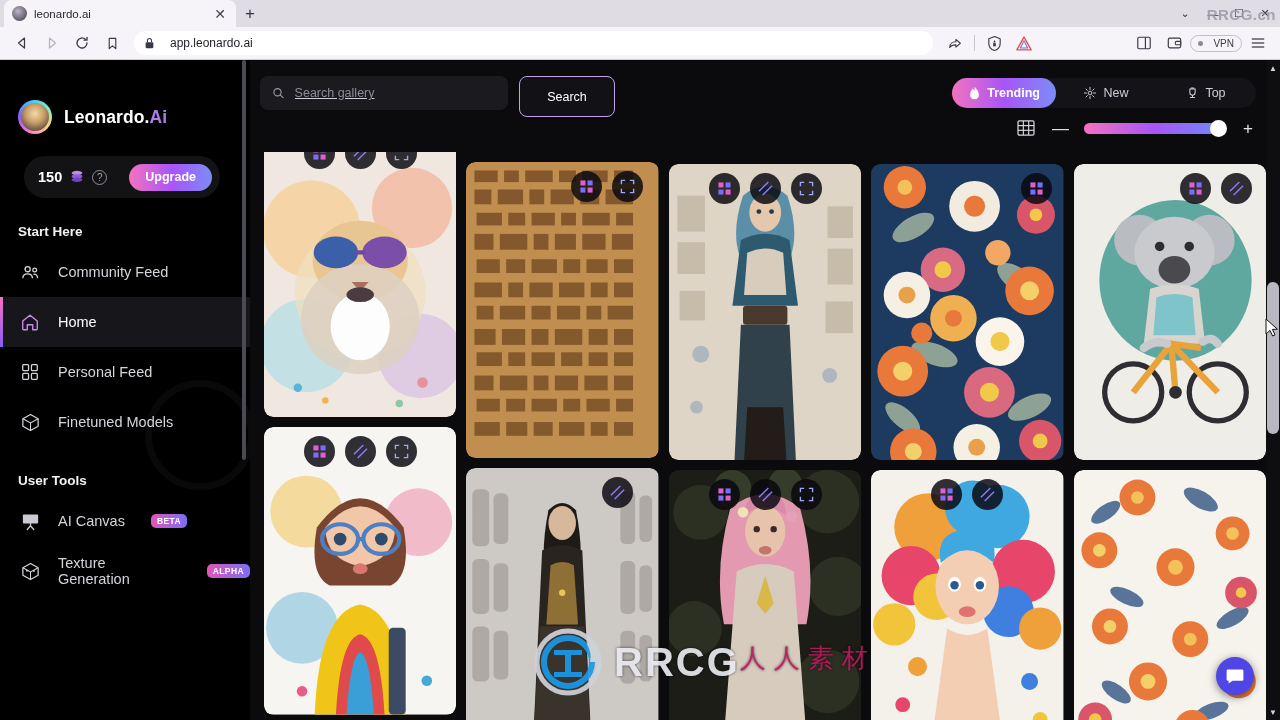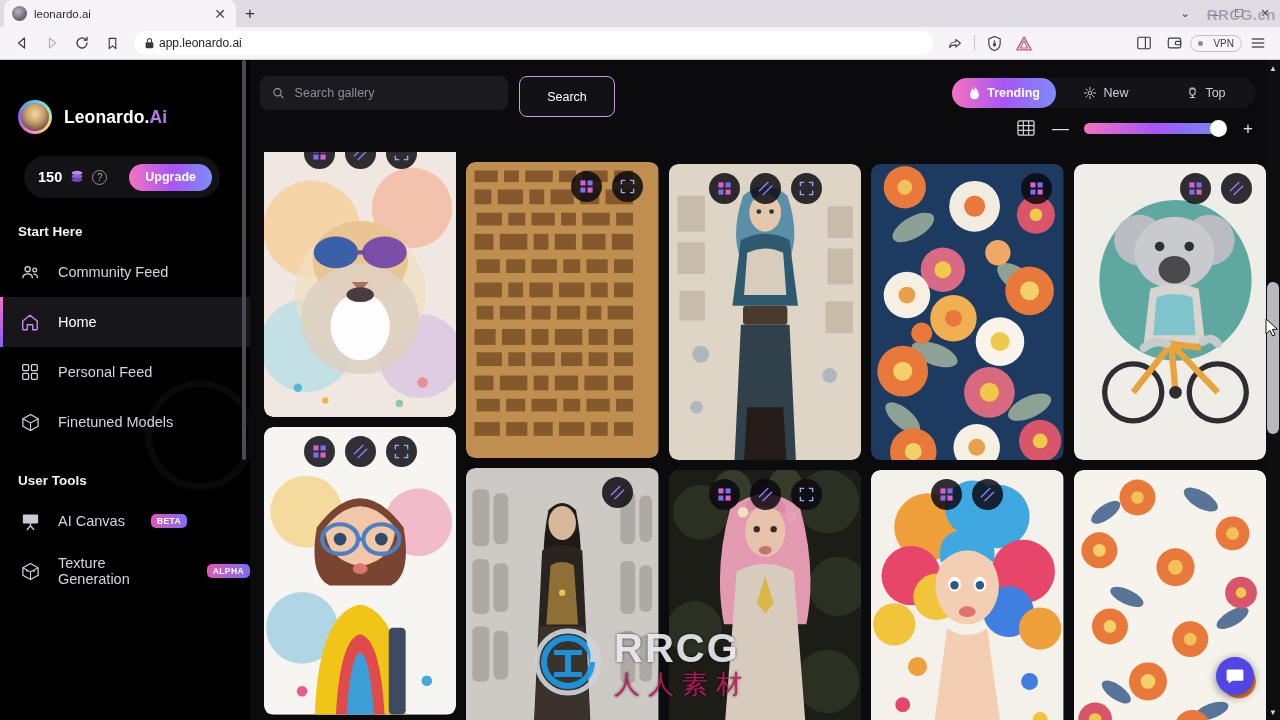--- a/index.html
+++ b/index.html
@@ -48,21 +48,21 @@
     height: 33px; background: #f6f4f8; display: flex; align-items: center;
     padding: 0 8px; gap: 2px; border-bottom: 1px solid #cfccd6;
   }
   .tb-icon {
     width: 28px; height: 26px; display: flex; align-items: center; justify-content: center;
     color: #3b3744; flex: 0 0 auto;
   }
   .tb-icon.disabled { color: #b6b2bf; }
   .urlbar {
     flex: 1 1 auto; height: 24px; background: #ffffff; border-radius: 12px;
-    display: flex; align-items: center; padding: 0 10px; gap: 4px; margin: 0 6px;
+    display: flex; align-items: center; padding: 0 10px; gap: 15px; margin: 0 6px;
     min-width: 0;
   }
   .urlbar-text { font-size: 12px; color: #1f1d24; white-space: nowrap; }
   .vpn-pill {
     border: 1px solid #c2bec9; border-radius: 10px; height: 17px; display:flex;
     align-items:center; gap:10px; padding: 0 7px; font-size: 10px; color:#3d3947;
   }
   .vpn-dot { width:5px; height:5px; border-radius:50%; background:#8d8a96; }
   .tb-sep { width:1px; height:16px; background:#c9c5d1; margin: 0 3px; }
 
@@ -70,21 +70,21 @@
   .wm-topright {
     position: absolute; right: 4px; top: 6px; z-index: 60;
     font-size: 15px; font-weight: 700; color: #9c9aa6; letter-spacing: .5px;
     opacity: .85; pointer-events: none;
   }
   .wm-center {
     position: absolute; left: 532px; top: 626px; z-index: 55;
     display: flex; align-items: center; gap: 10px; pointer-events: none; opacity: .92;
   }
   .wm-logo { width: 72px; height: 72px; position: relative; }
-  .wm-text { display: flex; flex-direction: column; line-height: 1; }
+  .wm-text { display: flex; flex-direction: row; line-height: 1; }
   .wm-rrcg {
     font-size: 40px; font-weight: 700; color: #e9e9ee; letter-spacing: 2px;
     text-shadow: 0 0 3px rgba(0,0,0,.7);
   }
   .wm-cn {
     font-size: 26px; color: #be185d; letter-spacing: 8px; margin-top: 3px;
     text-shadow: 0 0 3px rgba(0,0,0,.7);
   }
 
   
@@ -163,21 +163,21 @@
   }
   .topbar { height: 92px; position: relative; }
 
   .search-wrap {
     position: absolute; left: 10px; top: 16px; width: 248px; height: 34px;
     background: #1a1a1f; border-radius: 8px; display: flex; align-items: center;
     padding: 0 12px; gap: 10px;
   }
   .search-input {
     background: transparent; border: 0; outline: none; color: #cfcdd5;
-    font-size: 12.5px; font-family: "Liberation Sans", sans-serif; width: 100%;
+    font-size: 12.5px; font-family: "Liberation Sans", sans-serif; width: 100%; text-decoration: underline;
   }
   .search-input::placeholder { color: #8e8b97; }
   .search-btn {
     position: absolute; left: 269px; top: 16px; width: 96px; height: 41px;
     border-radius: 8px; background: #121216; border: 1px solid #c3a0e8;
     color: #fff; font-size: 12.5px; display:flex; align-items:center; justify-content:center;
   }
 
   .seg {
     position: absolute; left: 10px; top: 58px; height: 28px; background: #131318;

